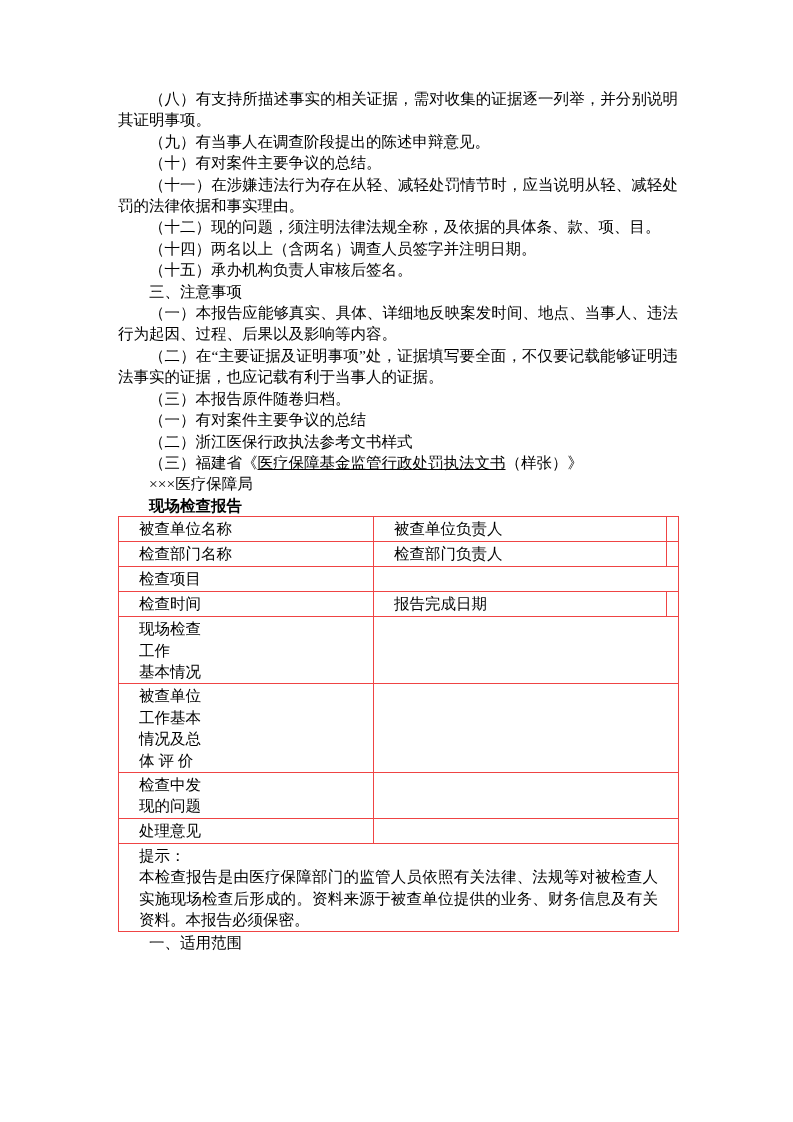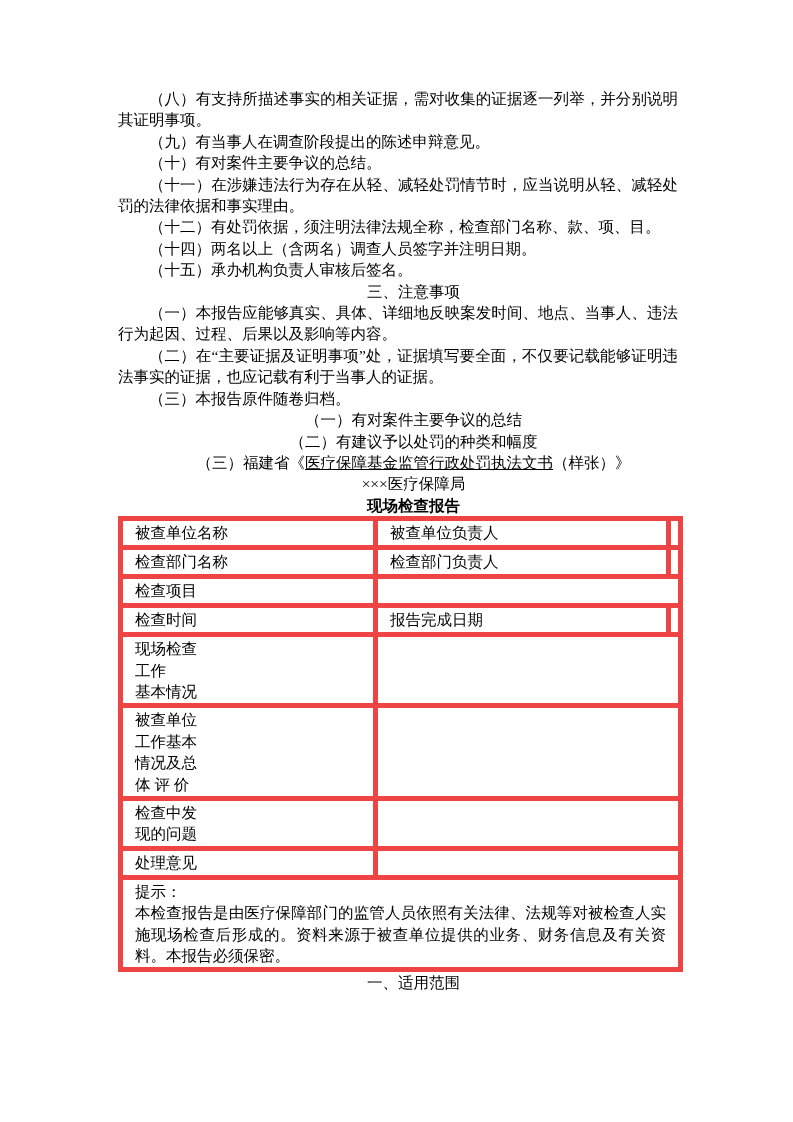--- a/index.html
+++ b/index.html
@@ -23,63 +23,63 @@
   .doc {
     width: 560px;
     font-size: 15.5px;
     line-height: 21.4px;
   }
   p.para {
     margin: 0;
     text-indent: 2em;
     text-align: justify;
   }
-  p.para.no-justify { text-align: center; }
+  p.para.no-justify { text-align: left; }
   .bold { font-weight: bold; }
   .underline { text-decoration: underline; }
   table.form {
     width: 560px;
     border-collapse: collapse;
     table-layout: fixed;
     font-size: 15.5px;
     line-height: 21.4px;
     margin: 0;
   }
   table.form td {
-    border: 5px solid #ef4444;
-    padding: 1px 12px;
+    border: 1px solid #ef4444;
+    padding: 1px 20px;
     vertical-align: top;
     overflow: hidden;
   }
   td.lbl { white-space: pre-line; }
   tr.row-s  td { height: 22px; }
   tr.row-m  td { height: 62px; }
   tr.row-l  td { height: 84px; }
   tr.row-m2 td { height: 40px; }
   .note-body { text-align: justify; }
 </style>
 </head>
 <body>
 
 <div class="page">
   <div class="doc">
 
     <p class="para">（八）有支持所描述事实的相关证据，需对收集的证据逐一列举，并分别说明其证明事项。</p>
     <p class="para">（九）有当事人在调查阶段提出的陈述申辩意见。</p>
     <p class="para">（十）有对案件主要争议的总结。</p>
     <p class="para">（十一）在涉嫌违法行为存在从轻、减轻处罚情节时，应当说明从轻、减轻处罚的法律依据和事实理由。</p>
-    <p class="para">（十二）有处罚依据，须注明法律法规全称，检查部门名称、款、项、目。</p>
+    <p class="para">（十二）现的问题，须注明法律法规全称，及依据的具体条、款、项、目。</p>
     <p class="para">（十四）两名以上（含两名）调查人员签字并注明日期。</p>
     <p class="para">（十五）承办机构负责人审核后签名。</p>
     <p class="para no-justify">三、注意事项</p>
     <p class="para">（一）本报告应能够真实、具体、详细地反映案发时间、地点、当事人、违法行为起因、过程、后果以及影响等内容。</p>
     <p class="para">（二）在“主要证据及证明事项”处，证据填写要全面，不仅要记载能够证明违法事实的证据，也应记载有利于当事人的证据。</p>
     <p class="para">（三）本报告原件随卷归档。</p>
     <p class="para no-justify">（一）有对案件主要争议的总结</p>
-    <p class="para no-justify">（二）有建议予以处罚的种类和幅度</p>
+    <p class="para no-justify">（二）浙江医保行政执法参考文书样式</p>
     <p class="para no-justify"><span>（三）福建省《</span><span class="underline">医疗保障基金监管行政处罚执法文书</span><span>（样张）》</span></p>
     <p class="para no-justify">×××医疗保障局</p>
     <p class="para no-justify bold">现场检查报告</p>
 
     <table class="form">
       <colgroup>
         <col style="width:255px">
         <col style="width:293px">
         <col style="width:12px">
       </colgroup>

